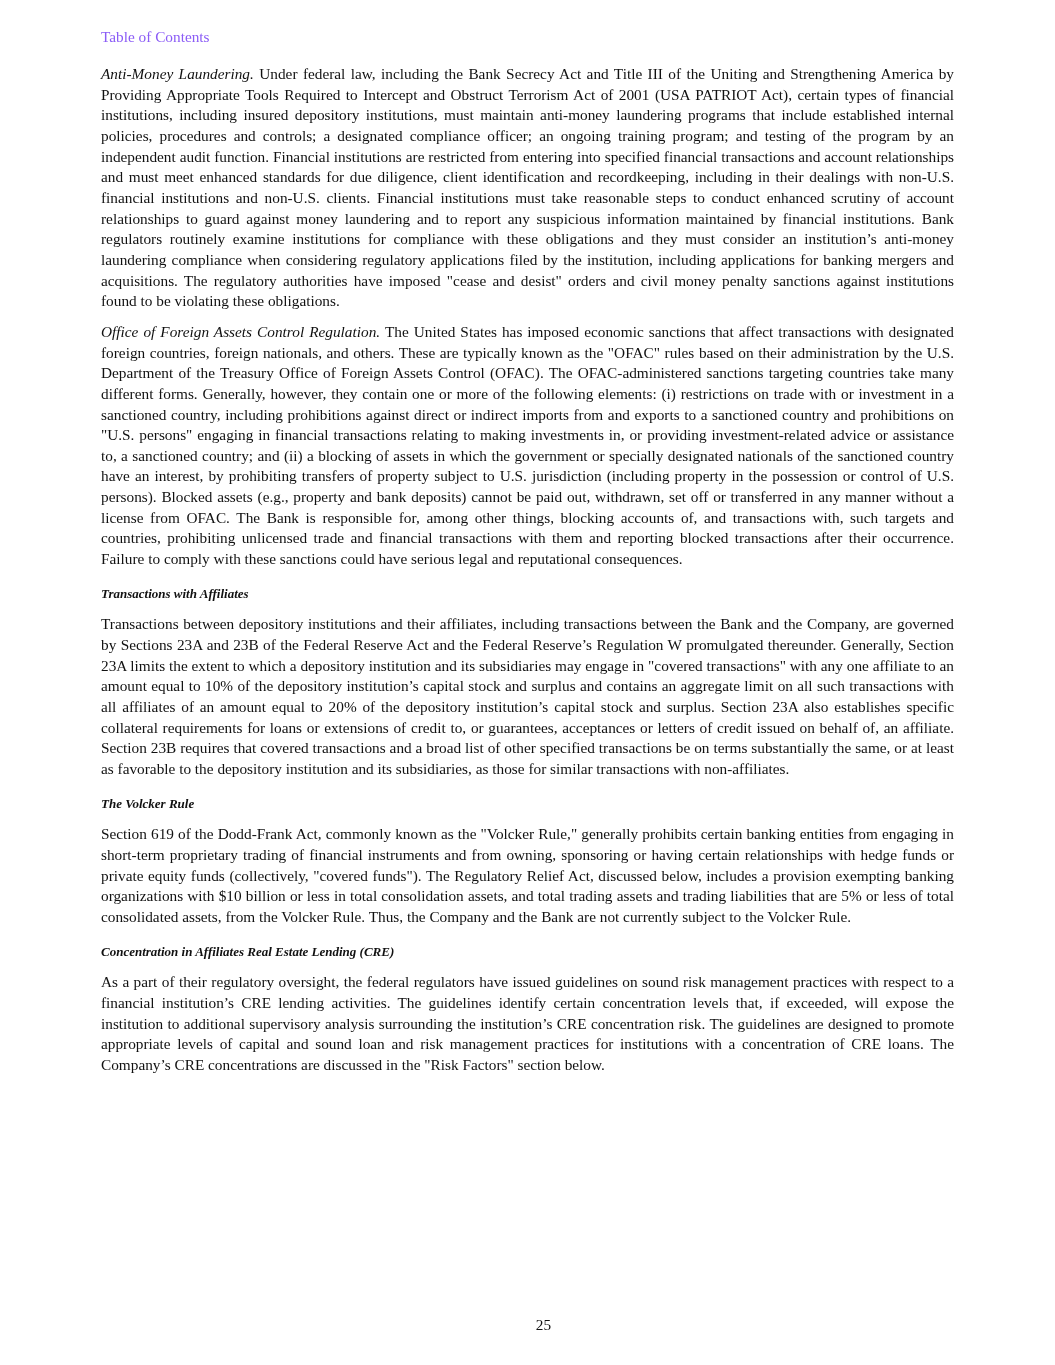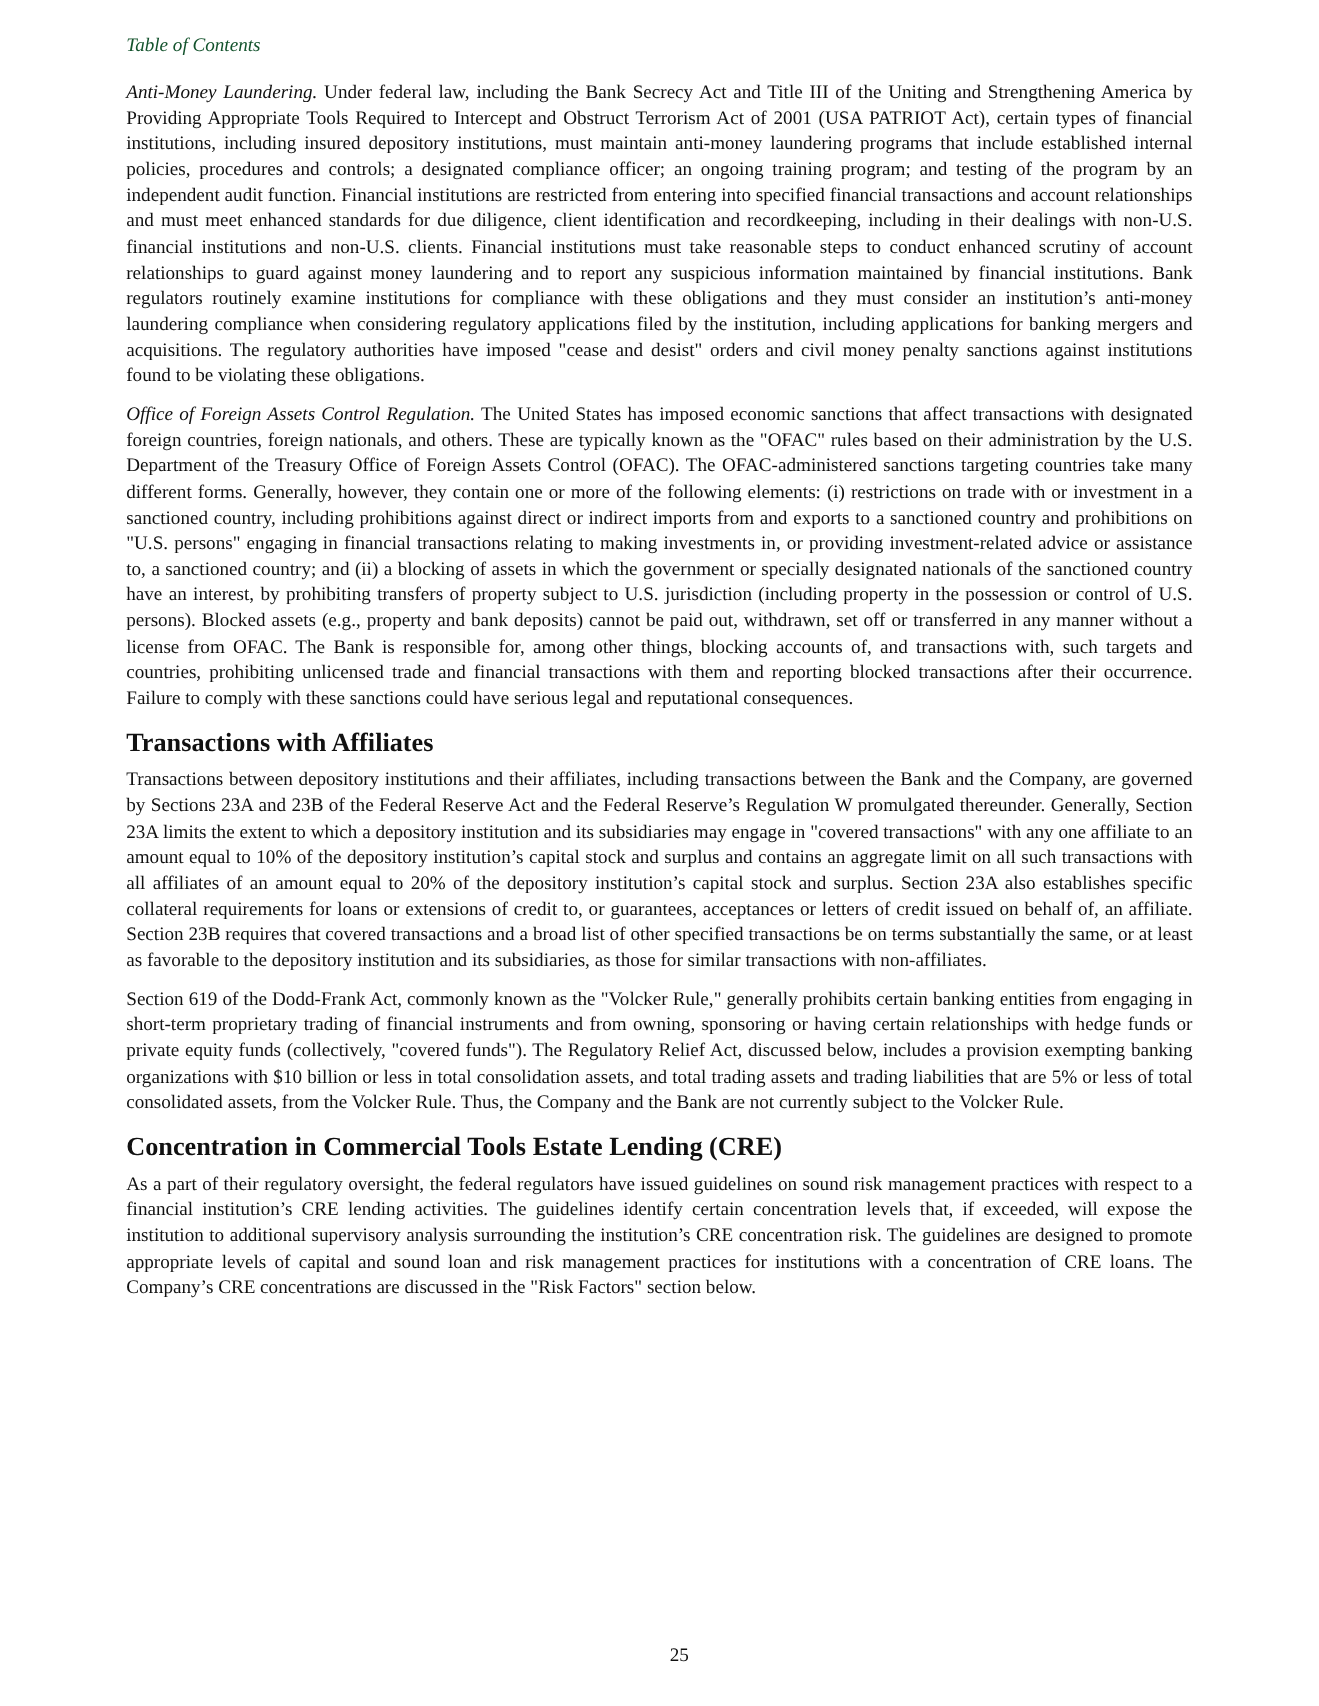--- a/index.html
+++ b/index.html
@@ -14,46 +14,46 @@
       overflow: hidden;
       font-family: "Liberation Serif", "DejaVu Serif", serif;
       color: #111111;
     }
     .toc-link {
       position: absolute;
       left: 101px;
       top: 27px;
       font-size: 15.3px;
       line-height: 20px;
-      color: #14532d;
+      color: #8b5cf6;
       text-decoration: none;
       cursor: pointer;
-      font-style: italic;
     }
     .content {
       position: absolute;
       left: 101px;
       top: 64px;
       width: 853px;
     }
     .para {
       margin: 0 0 10px 0;
       font-size: 15.3px;
       line-height: 20.65px;
       text-align: justify;
       text-align-last: left;
     }
     .para .lead {
       font-style: italic;
     }
     .heading {
       margin: 0 0 10px 0;
-      font-size: 21px;
+      font-size: 13px;
       line-height: 20.65px;
       font-weight: bold;
+      font-style: italic;
     }
     .sec-gap {
       margin-top: 14px;
     }
     .page-number {
       position: absolute;
       left: 16px;
       width: 1055px;
       top: 1315px;
       text-align: center;
@@ -68,20 +68,21 @@
 
 <div class="content">
 
   <p class="para"><span class="lead">Anti-Money Laundering.</span><span> Under federal law, including the Bank Secrecy Act and Title III of the Uniting and Strengthening America by Providing Appropriate Tools Required to Intercept and Obstruct Terrorism Act of 2001 (USA PATRIOT Act), certain types of financial institutions, including insured depository institutions, must maintain anti-money laundering programs that include established internal policies, procedures and controls; a designated compliance officer; an ongoing training program; and testing of the program by an independent audit function. Financial institutions are restricted from entering into specified financial transactions and account relationships and must meet enhanced standards for due diligence, client identification and recordkeeping, including in their dealings with non-U.S. financial institutions and non-U.S. clients. Financial institutions must take reasonable steps to conduct enhanced scrutiny of account relationships to guard against money laundering and to report any suspicious information maintained by financial institutions. Bank regulators routinely examine institutions for compliance with these obligations and they must consider an institution’s anti-money laundering compliance when considering regulatory applications filed by the institution, including applications for banking mergers and acquisitions. The regulatory authorities have imposed "cease and desist" orders and civil money penalty sanctions against institutions found to be violating these obligations.</span></p>
 
   <p class="para"><span class="lead">Office of Foreign Assets Control Regulation.</span><span> The United States has imposed economic sanctions that affect transactions with designated foreign countries, foreign nationals, and others. These are typically known as the "OFAC" rules based on their administration by the U.S. Department of the Treasury Office of Foreign Assets Control (OFAC). The OFAC-administered sanctions targeting countries take many different forms. Generally, however, they contain one or more of the following elements: (i) restrictions on trade with or investment in a sanctioned country, including prohibitions against direct or indirect imports from and exports to a sanctioned country and prohibitions on "U.S. persons" engaging in financial transactions relating to making investments in, or providing investment-related advice or assistance to, a sanctioned country; and (ii) a blocking of assets in which the government or specially designated nationals of the sanctioned country have an interest, by prohibiting transfers of property subject to U.S. jurisdiction (including property in the possession or control of U.S. persons). Blocked assets (e.g., property and bank deposits) cannot be paid out, withdrawn, set off or transferred in any manner without a license from OFAC. The Bank is responsible for, among other things, blocking accounts of, and transactions with, such targets and countries, prohibiting unlicensed trade and financial transactions with them and reporting blocked transactions after their occurrence. Failure to comply with these sanctions could have serious legal and reputational consequences.</span></p>
 
   <h3 class="heading sec-gap">Transactions with Affiliates</h3>
   <p class="para">Transactions between depository institutions and their affiliates, including transactions between the Bank and the Company, are governed by Sections 23A and 23B of the Federal Reserve Act and the Federal Reserve’s Regulation W promulgated thereunder. Generally, Section 23A limits the extent to which a depository institution and its subsidiaries may engage in "covered transactions" with any one affiliate to an amount equal to 10% of the depository institution’s capital stock and surplus and contains an aggregate limit on all such transactions with all affiliates of an amount equal to 20% of the depository institution’s capital stock and surplus. Section 23A also establishes specific collateral requirements for loans or extensions of credit to, or guarantees, acceptances or letters of credit issued on behalf of, an affiliate. Section 23B requires that covered transactions and a broad list of other specified transactions be on terms substantially the same, or at least as favorable to the depository institution and its subsidiaries, as those for similar transactions with non-affiliates.</p>
 
+  <h3 class="heading sec-gap">The Volcker Rule</h3>
   <p class="para">Section 619 of the Dodd-Frank Act, commonly known as the "Volcker Rule," generally prohibits certain banking entities from engaging in short-term proprietary trading of financial instruments and from owning, sponsoring or having certain relationships with hedge funds or private equity funds (collectively, "covered funds"). The Regulatory Relief Act, discussed below, includes a provision exempting banking organizations with $10 billion or less in total consolidation assets, and total trading assets and trading liabilities that are 5% or less of total consolidated assets, from the Volcker Rule. Thus, the Company and the Bank are not currently subject to the Volcker Rule.</p>
 
-  <h3 class="heading sec-gap">Concentration in Commercial Tools Estate Lending (CRE)</h3>
+  <h3 class="heading sec-gap">Concentration in Affiliates Real Estate Lending (CRE)</h3>
   <p class="para">As a part of their regulatory oversight, the federal regulators have issued guidelines on sound risk management practices with respect to a financial institution’s CRE lending activities. The guidelines identify certain concentration levels that, if exceeded, will expose the institution to additional supervisory analysis surrounding the institution’s CRE concentration risk. The guidelines are designed to promote appropriate levels of capital and sound loan and risk management practices for institutions with a concentration of CRE loans. The Company’s CRE concentrations are discussed in the "Risk Factors" section below.</p>
 
 </div>
 
 <div class="page-number">25</div>
 
 </body></html>

